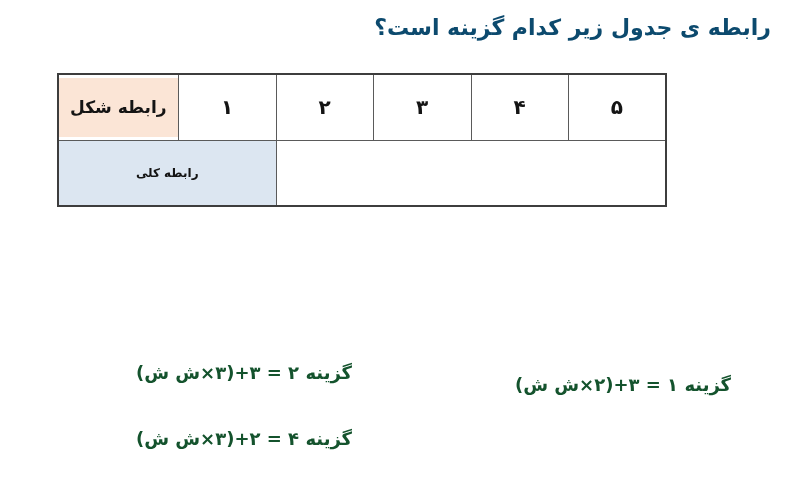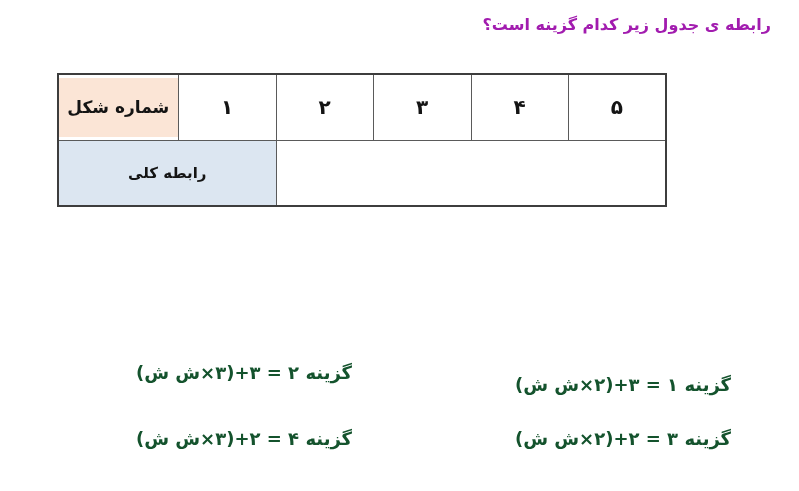--- a/index.html
+++ b/index.html
@@ -14,24 +14,24 @@
     height: 491px;
     background: #ffffff;
     overflow: hidden;
     color: #141414;
   }
   .title {
     position: absolute;
     top: 15px;
     right: 28px;
     direction: rtl;
-    font-size: 16px;
+    font-size: 22px;
     font-weight: bold;
     white-space: nowrap;
-    color: #a21caf;
+    color: #0c4a6e;
   }
   table.relation {
     position: absolute;
     left: 57px;
     top: 73px;
     border-collapse: collapse;
     table-layout: fixed;
     border: 2px solid #3d3d3d;
   }
   table.relation td {
@@ -42,21 +42,21 @@
     padding: 0;
   }
   table.relation tr { height: 66px; }
   td.hdr {
     direction: rtl;
     font-size: 17px;
     box-shadow: inset 0 3px 0 #ffffff, inset 0 -3px 0 #ffffff;
   }
   td.rel {
     direction: rtl;
-    font-size: 15px;
+    font-size: 12px;
   }
   td.num {
     font-size: 20px;
     background: #ffffff;
   }
   td.answer { background: #ffffff; }
   .option {
     position: absolute;
     width: 220px;
     direction: rtl;
@@ -82,35 +82,34 @@
     <colgroup>
       <col style="width:120px">
       <col style="width:98px">
       <col style="width:97px">
       <col style="width:98px">
       <col style="width:97px">
       <col style="width:98px">
     </colgroup>
     <tbody>
       <tr>
-        <td class="hdr" style="background: rgb(251, 229, 214);">شماره شکل</td>
+        <td class="hdr" style="background: rgb(251, 229, 214);">رابطه شکل</td>
         <td class="num">۱</td>
         <td class="num">۲</td>
         <td class="num">۳</td>
         <td class="num">۴</td>
         <td class="num">۵</td>
       </tr>
       <tr>
         <td class="rel" colspan="2" style="background: rgb(220, 230, 241);">رابطه کلی</td>
         <td class="answer" colspan="4"></td>
       </tr>
     </tbody>
   </table>
 
   <div class="option" id="opt1">گزینه ۱ = ۳+(۲×ش ش)</div>
 
   <div class="option" id="opt2">گزینه ۲ = ۳+(۳×ش ش)</div>
 
-  <div class="option" id="opt3">گزینه ۳ = ۲+(۲×ش ش)</div>
 
   <div class="option" id="opt4">گزینه ۴ = ۲+(۳×ش ش)</div>
 
 </div>
 
 </body></html>

